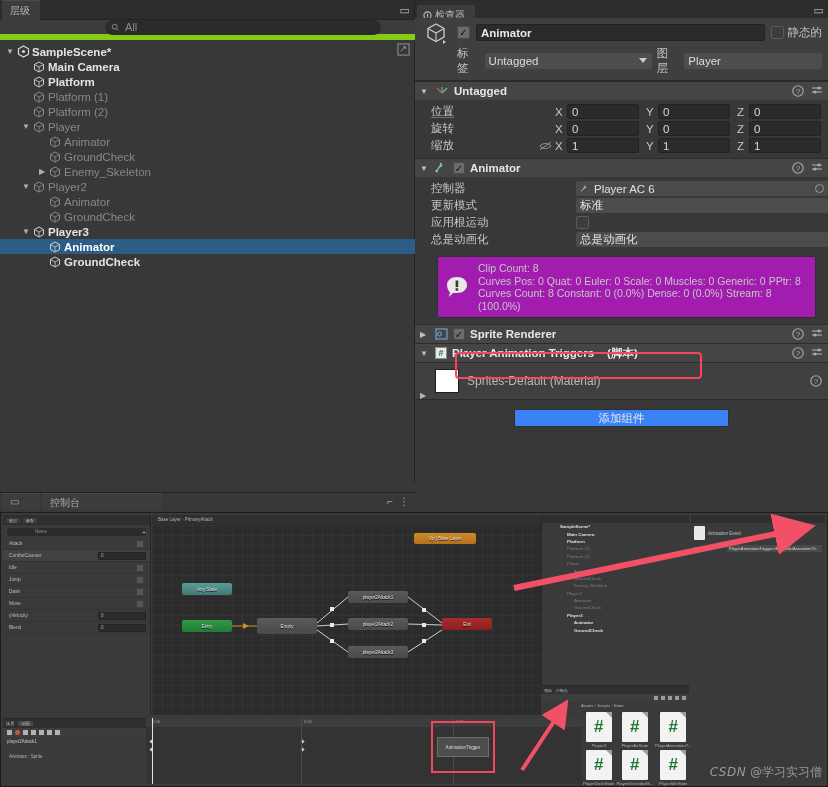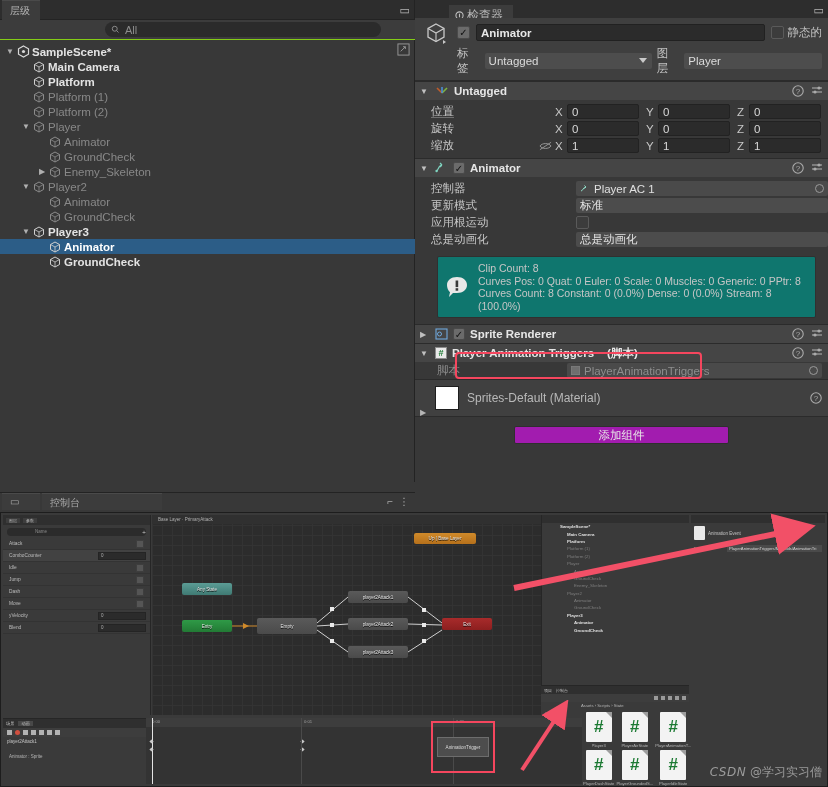--- a/index.html
+++ b/index.html
@@ -15,21 +15,21 @@
 
   
   .top { position: absolute; left: 0; top: 0; width: 828px; height: 510px; background: #383838; }
 
   
   .hier { position: absolute; left: 0; top: 0; width: 415px; height: 510px; background: #383838; border-right: 1px solid #232323; }
   .hier-tabbar { position: relative; height: 20px; background: #2d2d2d; border-bottom: 1px solid #232323; }
   .hier-tab { position: absolute; left: 2px; top: 0px; height: 20px; padding: 3px 10px 0 8px;
               background: #3c3c3c; color: #b8b8b8; font-size: 10px; border-top: 1px solid #4a4a4a;}
   .hier-search { position: absolute; left: 0; top: 20px; width: 415px; height: 20px; background: #3c3c3c;
-                 display: flex; align-items: center; border-bottom: 1px solid #84cc16; }
+                 display: flex; align-items: center; border-bottom: 6px solid #84cc16; }
   .search-pill { position: relative; margin-left: 105px; width: 276px; height: 15px; background: #2b2b2b;
                  border-radius: 8px; display: flex; align-items: center; padding-left: 6px; }
   .search-pill .mag { width: 9px; height: 9px; margin-right: 5px; opacity: .7; }
   .search-pill .txt { color: #8d8d8d; font-size: 11px; }
   .hier-rightbtn { position: absolute; right: 5px; top: 23px; width: 13px; height: 13px; }
   .win-btn { position: absolute; right: 4px; top: 4px; color: #b4b4b4; font-size: 11px; }
   .tree { position: absolute; left: 0; top: 42px; width: 415px; bottom: 28px; overflow: hidden; padding-top: 2px;}
   .row { position: relative; height: 15px; display: flex; align-items: center; font-size: 11.5px; white-space: nowrap; }
   .row.sel { background: #2c5d87; }
   .row .arrow { width: 12px; text-align: center; font-size: 8px; color: #b0b0b0; flex: 0 0 12px; }
@@ -44,21 +44,21 @@
   .ftab { position: absolute; top: 11px; height: 17px; background: #3c3c3c; border-top: 1px solid #4a4a4a; padding: 2px 8px 0 8px; font-size: 10px; color: #a9a9a9;}
   .ftab.t1 { left: 2px; width: 38px; }
   .ftab.t2 { left: 42px; width: 120px; }
   .fdots { position: absolute; right: 6px; top: 14px; color: #aaa; font-size: 10px; }
   .fgrip { position: absolute; right: 22px; top: 14px; color: #aaa; font-size: 10px; }
 
   
   .insp { position: absolute; left: 415px; top: 0; width: 413px; height: 510px; background: #383838; }
   .insp-tabbar { height: 18px; background: #2d2d2d; position: relative; }
   .insp-tab { position: absolute; left: 2px; top: 5px; height: 18px; padding: 2px 10px 0 6px; background: #3c3c3c;
-              color: #b8b8b8; font-size: 12px; display: flex; align-items: center; gap: 3px; margin-left: 32px;}
+              color: #b8b8b8; font-size: 10px; display: flex; align-items: center; gap: 3px;}
   .insp-body { position: relative; background: #383838; }
 
   .go-header { background: #3f3f3f; padding: 5px 6px 4px 6px; border-bottom: 1px solid #2b2b2b; }
   .go-line1 { display: flex; align-items: center; gap: 6px; height: 19px; }
   .go-icon { width: 30px; height: 26px; display: flex; align-items: center; justify-content: center; }
   .cbx { width: 13px; height: 13px; background: #6b6b6b; border: 1px solid #4a4a4a; border-radius: 2px;
          display: flex; align-items: center; justify-content: center; color: #111; font-size: 10px; }
   .cbx.empty { background: #3c3c3c; border: 1px solid #5a5a5a; }
   .nameField { flex: 1; height: 17px; background: #2b2b2b; border: 1px solid #212121; border-radius: 2px;
                color: #e8e8e8; font-weight: bold; font-size: 11.5px; padding: 1px 4px; display:flex; align-items:center;}
@@ -85,40 +85,40 @@
   .numf { height: 15px; background: #2b2b2b; border: 1px solid #222; border-radius: 2px; color: #d8d8d8;
           font-size: 11.5px; padding: 0 4px; display: flex; align-items: center; }
   .numf.w1 { width: 72px; margin-right: 7px; }
   .objf { flex: 1; height: 15px; background: #4a4a4a; border-radius: 2px; display: flex; align-items: center;
           padding: 0 4px; gap: 4px; color: #e0e0e0; font-size: 11.5px; margin-right: 0px; position: relative;}
   .objf .circ { position: absolute; right: 4px; top: 3px; width: 9px; height: 9px; border: 1px solid #9a9a9a; border-radius: 50%; }
   .enumf { flex: 1; height: 15px; background: #4c4c4c; border-radius: 2px; display: flex; align-items: center;
            padding: 0 4px; color: #e3e3e3; font-size: 11.5px; }
   .chkf { width: 13px; height: 13px; background: #3c3c3c; border: 1px solid #5a5a5a; border-radius: 2px; }
 
-  .helpbox { margin: 4px 12px 6px 22px; background: #0f766e; border: 1px solid #303030; border-radius: 2px;
+  .helpbox { margin: 4px 12px 6px 22px; background: #a21caf; border: 1px solid #303030; border-radius: 2px;
              display: flex; gap: 8px; padding: 5px 6px; }
   .helpbox .bang { width: 26px; flex: 0 0 26px; display: flex; align-items: center; justify-content: center; }
   .helpbox .lines { font-size: 10.5px; color: #c6c6c6; line-height: 12.5px; }
 
   .redbox { position: absolute; left: 40px; top: 352px; width: 247px; height: 27px;
             border: 2.5px solid #f5465e; border-radius: 4px; pointer-events: none; z-index: 5; }
 
   .matblock { border-top: 1px solid #2b2b2b; background: #404040; padding: 6px 6px 6px 6px; position: relative; }
   .mat-row1 { display: flex; align-items: center; gap: 8px; }
   .mat-swatch { width: 24px; height: 24px; background: #fff; border: 1px solid #1e1e1e; margin-left: 14px;}
   .mat-name { color: #b9b9b9; font-size: 12px; }
   .mat-row2 { display: flex; align-items: center; gap: 6px; margin-top: 2px; padding-left: 14px; }
   .mat-foldo { position: absolute; left: 5px; top: 28px; color: #b5b5b5; font-size: 8px; }
   .shaderdd { flex: 1; height: 16px; background: #4a4a4a; border-radius: 2px; color: #cfcfcf; font-size: 11.5px;
               display: flex; align-items: center; padding: 0 4px; position: relative; }
   .btn-sm { height: 16px; background: #585858; border: 1px solid #2f2f2f; border-radius: 2px; color: #e4e4e4;
             font-size: 11px; padding: 0 6px; display: flex; align-items: center; }
   .addcomp-wrap { border-top: 1px solid #2b2b2b; padding: 9px 0; display: flex; justify-content: center; background:#383838;}
-  .addcomp { width: 215px; height: 18px; background: #a21caf; border: 1px solid #2f2f2f; border-radius: 2px;
+  .addcomp { width: 215px; height: 18px; background: #3b82f6; border: 1px solid #2f2f2f; border-radius: 2px;
              color: #e8e8e8; font-size: 11.5px; display: flex; align-items: center; justify-content: center; }
 
   
   .bottom { position: absolute; left: 0; top: 512px; width: 828px; height: 275px; background: #3a3a3a;
             border: 1px solid #1d1d1d; overflow: hidden; }
   .b-blur { filter: blur(0.35px); }
 
   .bparams { position: absolute; left: 2px; top: 2px; width: 148px; height: 200px; background: #3a3a3a; border-right:1px solid #262626;}
   .bparams .tabs { height: 10px; background: #2f2f2f; display: flex; gap: 3px; padding-left: 3px; align-items:center;}
   .bparams .tabs span { font-size: 4px; color: #b9b9b9; background: #3d3d3d; padding: 0 3px; }
@@ -532,21 +532,21 @@
               </svg>
             </span>
           </div>
           <div class="prop-rows" id="an-rows">
               <div class="prow">
                 <span class="plabel">控制器</span>
                 <span class="objf">
                   <svg width="10" height="10" viewBox="0 0 10 10">
                     <path d="M1 7 C3 7 3 3 6 3 M6 3 l-1.6 -1.5 M6 3 l-1.6 1.6" stroke="#8fd8c4" stroke-width="1" fill="none"></path>
                   </svg>
-                  <span>Player AC 1</span>
+                  <span>Player AC 6</span>
                   <span class="circ"></span>
                 </span>
               </div>
               <div class="prow">
                 <span class="plabel">更新模式</span>
                 <span class="enumf">
                   <span>标准</span>
                 </span>
               </div>
               <div class="prow">
@@ -615,30 +615,20 @@
                 <text x="6" y="9" font-size="8" fill="#bdbdbd" text-anchor="middle">?</text>
               </svg>
               <svg class="iconbtn" viewBox="0 0 12 12">
                 <line x1="1" y1="3" x2="11" y2="3" stroke="#bdbdbd" stroke-width="1.1"></line>
                 <line x1="1" y1="7" x2="11" y2="7" stroke="#bdbdbd" stroke-width="1.1"></line>
                 <circle cx="8" cy="3" r="1.6" fill="#bdbdbd"></circle>
                   <circle cx="4" cy="7" r="1.6" fill="#bdbdbd"></circle>
               </svg>
             </span>
           </div>
-          <div class="prow" style="padding-left:22px">
-            <span class="plabel" style="width:130px;color:#8d8d8d">脚本</span>
-            <div class="objf" style="background:#4a4a4a;color:#8d8d8d;margin-right:6px">
-              <svg width="9" height="9" viewBox="0 0 10 10">
-                <rect x="0.5" y="0.5" width="9" height="9" fill="#6f6f6f" stroke="#7d7d7d"></rect>
-              </svg>
-              <span>PlayerAnimationTriggers</span>
-              <span class="circ"></span>
-            </div>
-          </div>
         </div>
 
         <div class="matblock">
           <span class="mat-foldo">▶</span>
           <div class="mat-row1">
             <div class="mat-swatch"></div>
             <span class="mat-name">Sprites-Default (Material)</span>
             <span class="comp-right">
               <svg class="iconbtn" viewBox="0 0 12 12">
                 <circle cx="6" cy="6" r="5.2" fill="none" stroke="#bdbdbd" stroke-width="1.1"></circle>

